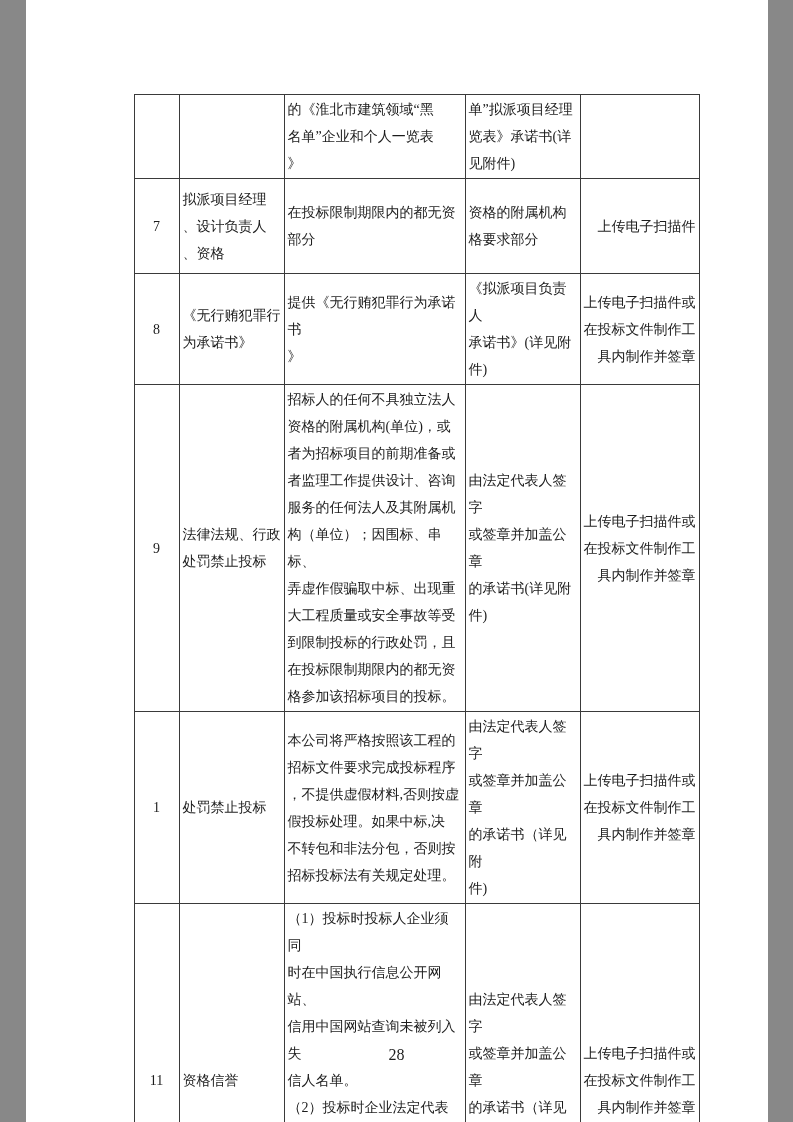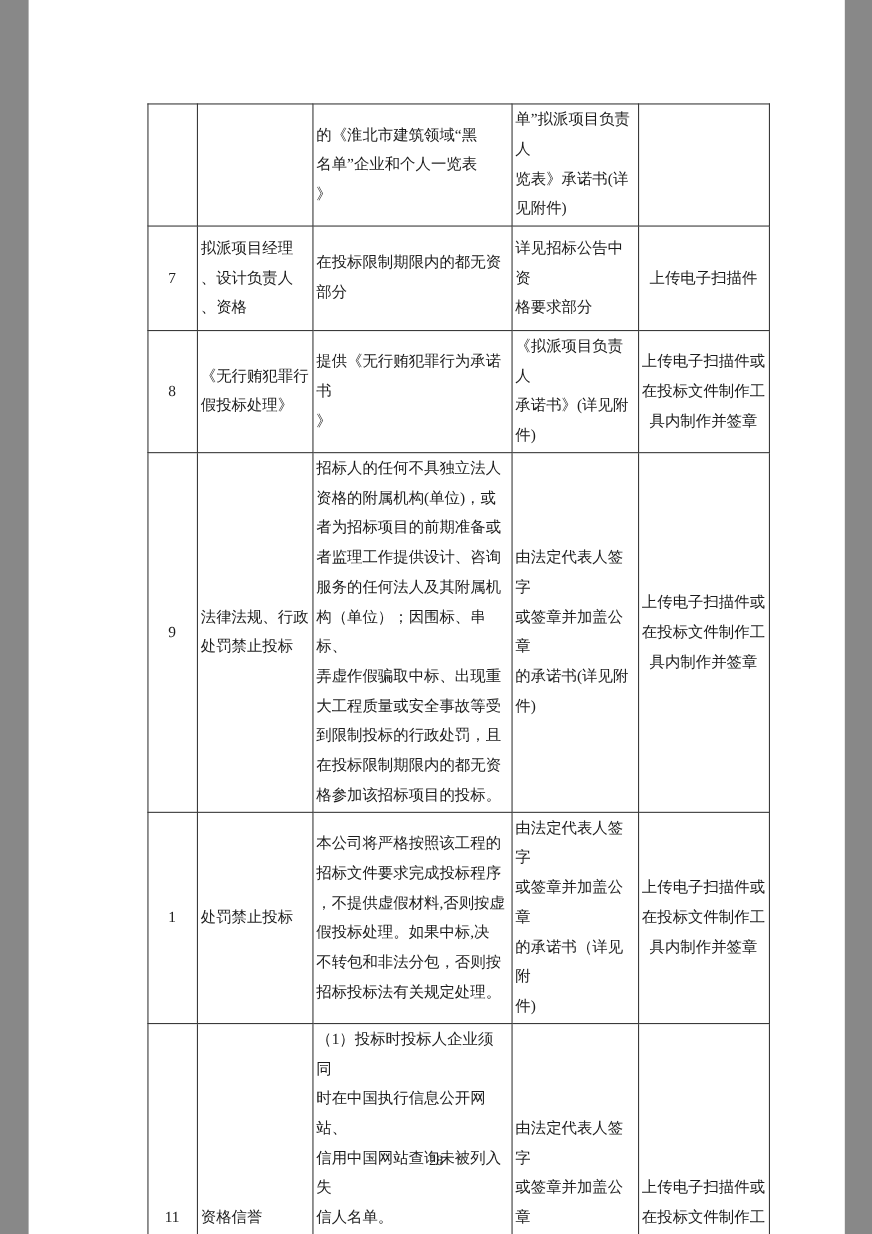--- a/index.html
+++ b/index.html
@@ -32,35 +32,35 @@
     white-space: pre-line;
     overflow: hidden;
     padding: 1px 3px;
     vertical-align: middle;
     box-sizing: border-box;
   }
   td.c-num   { text-align: center; }
   td.c-name  { text-align: left; }
   td.c-req   { text-align: left; padding-left: 4px; padding-right: 4px; }
   td.c-form  { text-align: left; }
-  td.c-up    { text-align: center; border-radius: 24px; }
+  td.c-up    { text-align: right; border-radius: 24px; }
   tr.r-cont  { height: 82px; }
   tr.r-7     { height: 95px; }
   tr.r-8     { height: 92px; }
   tr.r-9     { height: 307px; }
   tr.r-10    { height: 174px; }
   tr.r-11    { height: 190px; }
   td.v-top   { vertical-align: top; padding-top: 3px; }
   .footer-pagenum {
     position: absolute;
     left: 0;
     top: 1046px;
     width: 100%;
     text-align: center;
-    font-size: 13px;
+    font-size: 16px;
     line-height: 18px;
     color: #1c1c1c;
   }
 </style>
 </head>
 <body>
 
 <div class="page">
 
   <table class="doc-table">
@@ -71,40 +71,40 @@
       <col style="width:115px">
       <col style="width:119px">
     </colgroup>
     <tbody>
       <tr class="r-cont">
         <td class="c-num"></td>
         <td class="c-name"></td>
         <td class="c-req v-top">的《淮北市建筑领域“黑
 名单”企业和个人一览表
 》</td>
-        <td class="c-form v-top">单”拟派项目负责人
+        <td class="c-form v-top">单”拟派项目经理
 览表》承诺书(详
 见附件)</td>
         <td class="c-up"></td>
       </tr>
       <tr class="r-7">
         <td class="c-num">7</td>
         <td class="c-name">拟派项目经理
 、设计负责人
 、资格</td>
         <td class="c-req">在投标限制期限内的都无资
 部分</td>
-        <td class="c-form">详见招标公告中资
+        <td class="c-form">资格的附属机构
 格要求部分</td>
         <td class="c-up">上传电子扫描件</td>
       </tr>
       <tr class="r-8">
         <td class="c-num">8</td>
         <td class="c-name">《无行贿犯罪行
-假投标处理》</td>
+为承诺书》</td>
         <td class="c-req">提供《无行贿犯罪行为承诺书
 》</td>
         <td class="c-form">《拟派项目负责人
 承诺书》(详见附
 件)</td>
         <td class="c-up">上传电子扫描件或
 在投标文件制作工
 具内制作并签章</td>
       </tr>
       <tr class="r-9">

